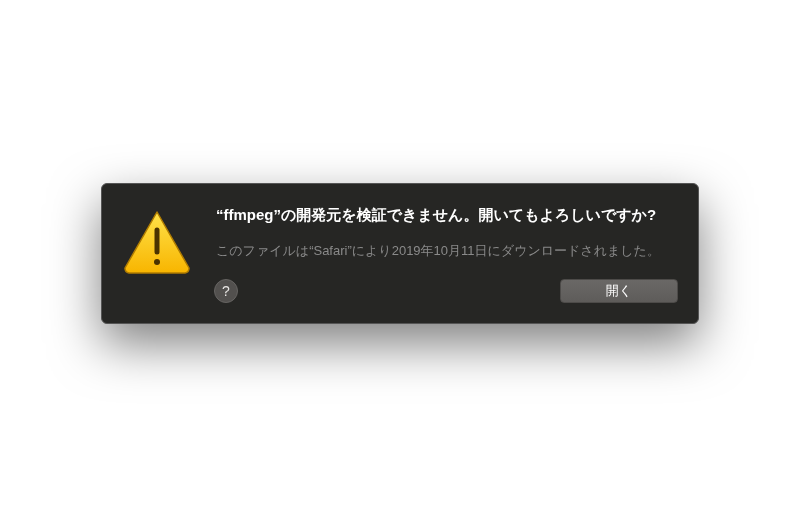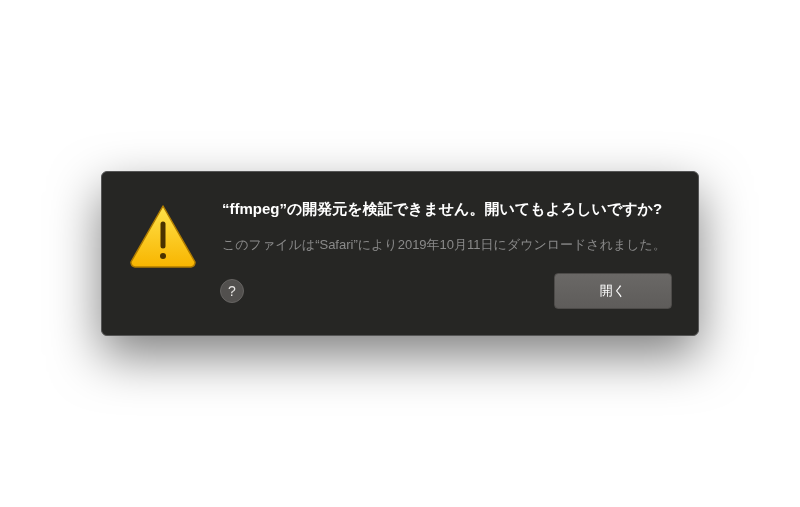--- a/index.html
+++ b/index.html
@@ -11,21 +11,21 @@
       justify-content: center;
       font-family: -apple-system, "Helvetica Neue", "Hiragino Kaku Gothic ProN", "Hiragino Sans", sans-serif;
       background: transparent;
     }
     .dialog {
       width: 598px;
       background: #262624;
       border: 1px solid #555;
       border-radius: 6px;
       box-shadow: 0 20px 50px rgba(0,0,0,0.5);
-      padding: 26px;
+      padding: 20px;
       color: #e8e8e8;
       position: relative;
     }
     .content {
       display: flex;
       gap: 24px;
     }
     .icon-col {
       flex: 0 0 70px;
       padding-top: 6px;
@@ -71,21 +71,21 @@
       color: #e8e6e4;
       font-size: 14px;
       display: flex;
       align-items: center;
       justify-content: center;
       cursor: pointer;
       margin-left: -2px;
     }
     .btn {
       min-width: 118px;
-      height: 36px;
+      height: 24px;
       border-radius: 4px;
       font-size: 13px;
       display: flex;
       align-items: center;
       justify-content: center;
       cursor: pointer;
       border: none;
     }
     .btn-secondary {
       background: linear-gradient(#6a6866, #5e5c5a);

